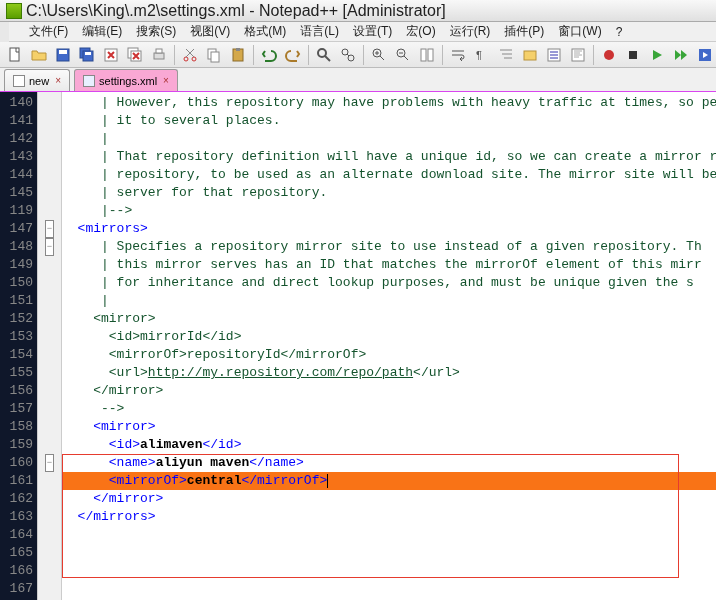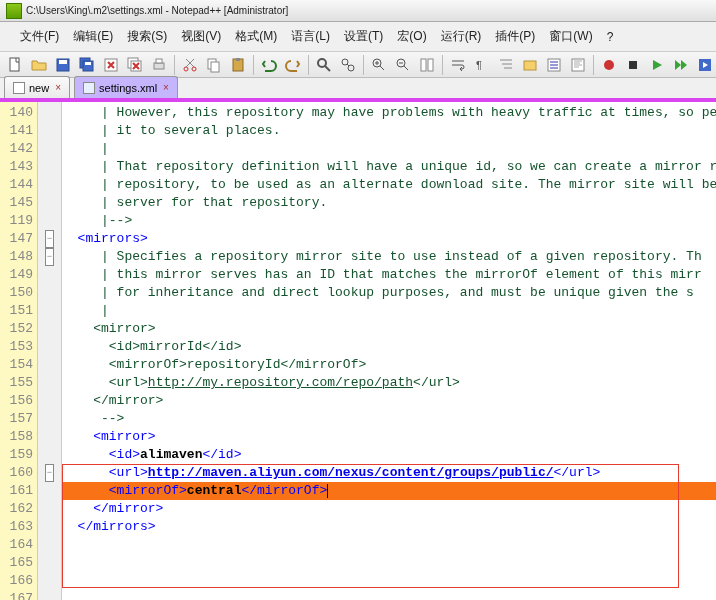--- a/index.html
+++ b/index.html
@@ -1,32 +1,32 @@
 <!DOCTYPE html>
 <html><head>
 <meta charset="utf-8">
 <style>
   * { margin: 0; padding: 0; box-sizing: border-box; }
   body { font-family: "Microsoft YaHei", Tahoma, sans-serif; font-size: 12px; background: #e8e8e8; width: 716px; height: 600px; overflow: hidden; }
   .titlebar { background: linear-gradient(#f8f8f8, #e0e0e0); border-bottom: 1px solid #aaa; height: 22px; display: flex; align-items: center; padding-left: 6px; }
   .title-icon { width: 16px; height: 16px; background: linear-gradient(#8ec919, #5a9e00); border: 1px solid #3d7a00; margin-right: 4px; }
-  .title-text { font-size: 10px; color: #222; }
-  .menubar { background: #f0f0f0; height: 30px; display: flex; align-items: center; padding-left: 14px; gap: 2px; border-bottom: 1px solid #ccc; }
+  .title-text { font-size: 16px; color: #222; }
+  .menubar { background: #f0f0f0; height: 20px; display: flex; align-items: center; padding-left: 14px; gap: 2px; border-bottom: 1px solid #ccc; margin-left: 9px; }
   .menu-item { padding: 2px 6px; cursor: pointer; color: #222; }
   .toolbar { background: linear-gradient(#f6f6f6, #e6e6e6); height: 26px; display: flex; align-items: center; padding-left: 4px; gap: 2px; border-bottom: 1px solid #bbb; }
   .tbtn { width: 22px; height: 22px; border: 1px solid transparent; border-radius: 2px; display: flex; align-items: center; justify-content: center; cursor: pointer; }
   .tsep { width: 1px; height: 20px; background: #bbb; margin: 0 2px; }
   .ico { width: 16px; height: 16px; display: block; }
-  .tabs { background: #f0f0f0; height: 24px; display: flex; align-items: flex-end; padding-left: 4px; gap: 4px; border-bottom: 4px solid #d946ef; }
+  .tabs { background: #f0f0f0; height: 24px; display: flex; align-items: flex-end; padding-left: 4px; gap: 4px; border-bottom: 1px solid #d946ef; }
   .tab { height: 22px; padding: 0 8px; display: flex; align-items: center; gap: 4px; background: linear-gradient(#fafafa, #eaeaea); border: 1px solid #999; border-bottom: none; border-radius: 3px 3px 0 0; font-size: 11px; cursor: pointer; }
-  .tab.active { background: #c4b5fd; }
+  .tab.active { background: #f9a8d4; }
   .tab-ico { width: 12px; height: 12px; background: #fff; border: 1px solid #888; }
   .tab-close { font-size: 10px; color: #a33; margin-left: 2px; }
   .editor { display: flex; height: calc(600px - 22px - 20px - 26px - 24px); background: #fff; font-family: "Courier New", monospace; font-size: 13px; }
-  .gutter { width: 38px; background: #fef9c3; border-right: 1px solid #ccc; text-align: right; color: #888; padding-top: 2px; }
+  .gutter { width: 38px; background: #0f172a; border-right: 1px solid #ccc; text-align: right; color: #888; padding-top: 2px; }
   .gutter div { height: 18px; line-height: 18px; padding-right: 4px; }
   .fold { width: 24px; background: #f0f0f0; border-right: 1px solid #ccc; position: relative; padding-top: 2px; }
   .fold div { height: 18px; display:flex; align-items:center; justify-content:center;}
   .fbox { width: 9px; height: 9px; border: 1px solid #888; background: #fff; font-size: 9px; line-height: 7px; text-align: center; color: #888; cursor: pointer; }
   .code { flex: 1; padding-top: 2px; position: relative; overflow: hidden; }
   .line { height: 18px; line-height: 18px; white-space: pre; }
   .line.hl { background: #f97316; }
   .c-comm { color: #14532d; }
   .c-tag { color: #0000ff; }
   .c-text { color: #000; font-weight: bold; }
@@ -322,19 +322,19 @@
       <div class="line"><span class="c-comm">     | for inheritance and direct lookup purposes, and must be unique given the s</span></div>
       <div class="line"><span class="c-comm">     |</span></div>
       <div class="line"><span class="c-comm">    &lt;mirror&gt;</span></div>
       <div class="line"><span class="c-comm">      &lt;id&gt;mirrorId&lt;/id&gt;</span></div>
       <div class="line"><span class="c-comm">      &lt;mirrorOf&gt;repositoryId&lt;/mirrorOf&gt;</span></div>
       <div class="line"><span class="c-comm">      &lt;url&gt;</span><span class="c-comm" style="text-decoration:underline">http://my.repository.com/repo/path</span><span class="c-comm">&lt;/url&gt;</span></div>
       <div class="line"><span class="c-comm">    &lt;/mirror&gt;</span></div>
       <div class="line"><span class="c-comm">     --&gt;</span></div>
       <div class="line"><span class="c-tag">    &lt;mirror&gt;</span></div>
       <div class="line">      <span class="c-tag">&lt;id&gt;</span><span class="c-text">alimaven</span><span class="c-tag">&lt;/id&gt;</span></div>
-      <div class="line">      <span class="c-tag">&lt;url&gt;</span><span class="c-url">http://maven.aliyun.com/nexus/content/groups/public/</span><span class="c-tag">&lt;/url&gt;</span></div>
+      <div class="line">      <span class="c-tag">&lt;name&gt;</span><span class="c-text">aliyun maven</span><span class="c-tag">&lt;/name&gt;</span></div>
       <div class="line hl">      <span class="c-tag">&lt;mirrorOf&gt;</span><span class="c-text">central</span><span class="c-tag">&lt;/mirrorOf&gt;</span><span style="border-left:1px solid #000;display:inline-block;height:14px;vertical-align:middle"></span></div>
       <div class="line"><span class="c-tag">    &lt;/mirror&gt;</span></div>
       <div class="line"><span class="c-tag">  &lt;/mirrors&gt;</span></div>
       <div class="line">&nbsp;</div>
     </div>
 </div>
 
 </body></html>

